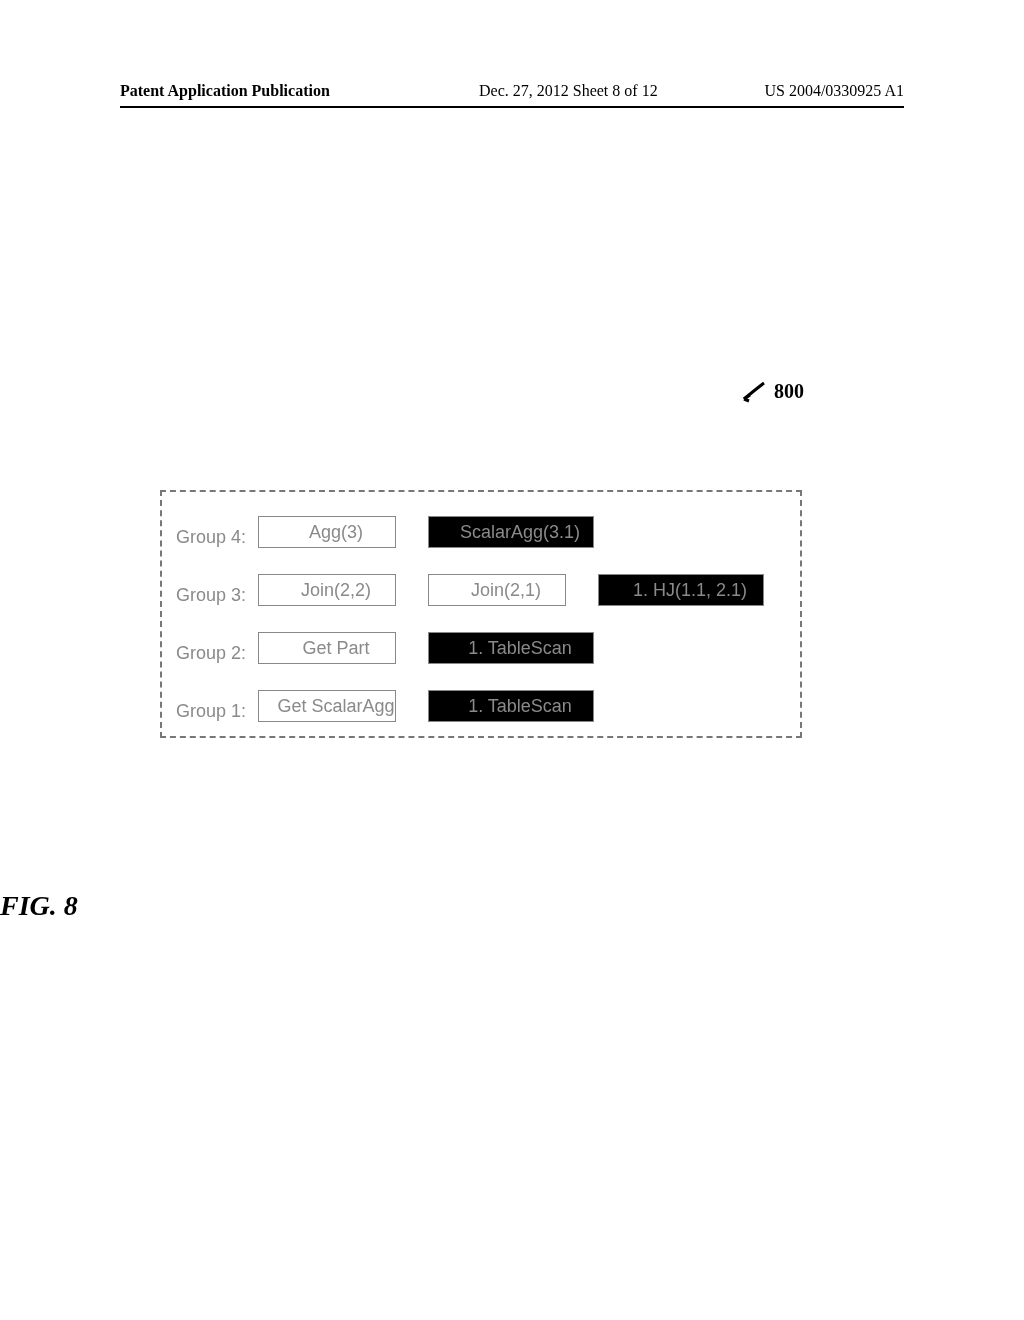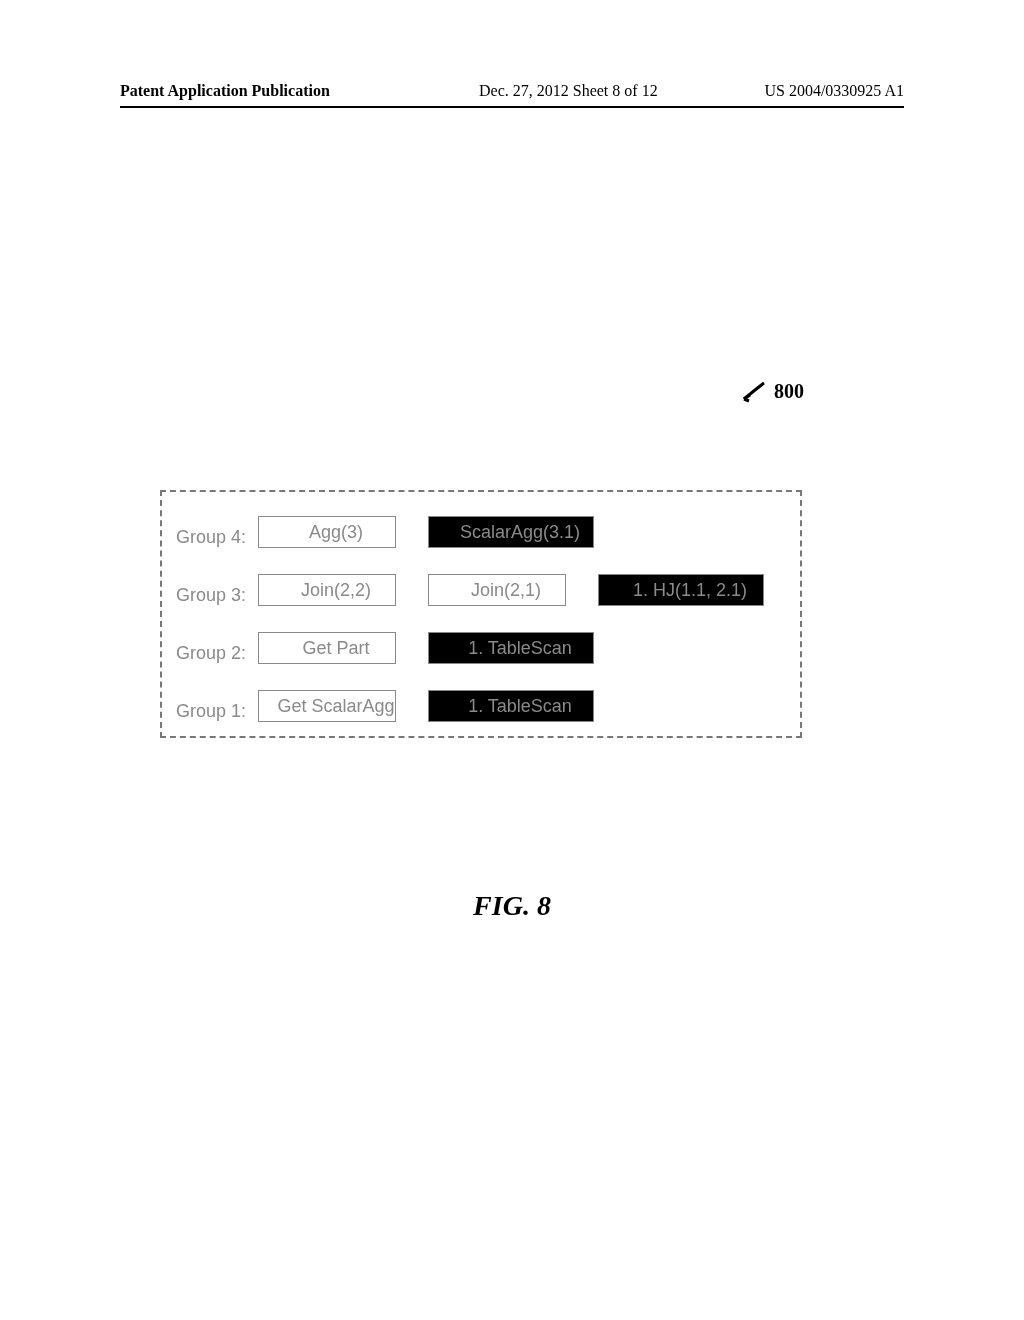--- a/index.html
+++ b/index.html
@@ -107,21 +107,20 @@
   }
   .w110 { width: 118px; }
   .w140 { width: 146px; }
   .gap { width: 28px; flex: 0 0 auto; }
 
   .fig-caption {
     position: absolute;
     top: 890px;
     left: 0;
     right: 0;
-    text-align: center;
     font-size: 28px;
     font-weight: bold;
     font-style: italic;
   }
 </style>
 </head>
 <body>
 
 <div class="page">
   <div class="header">

